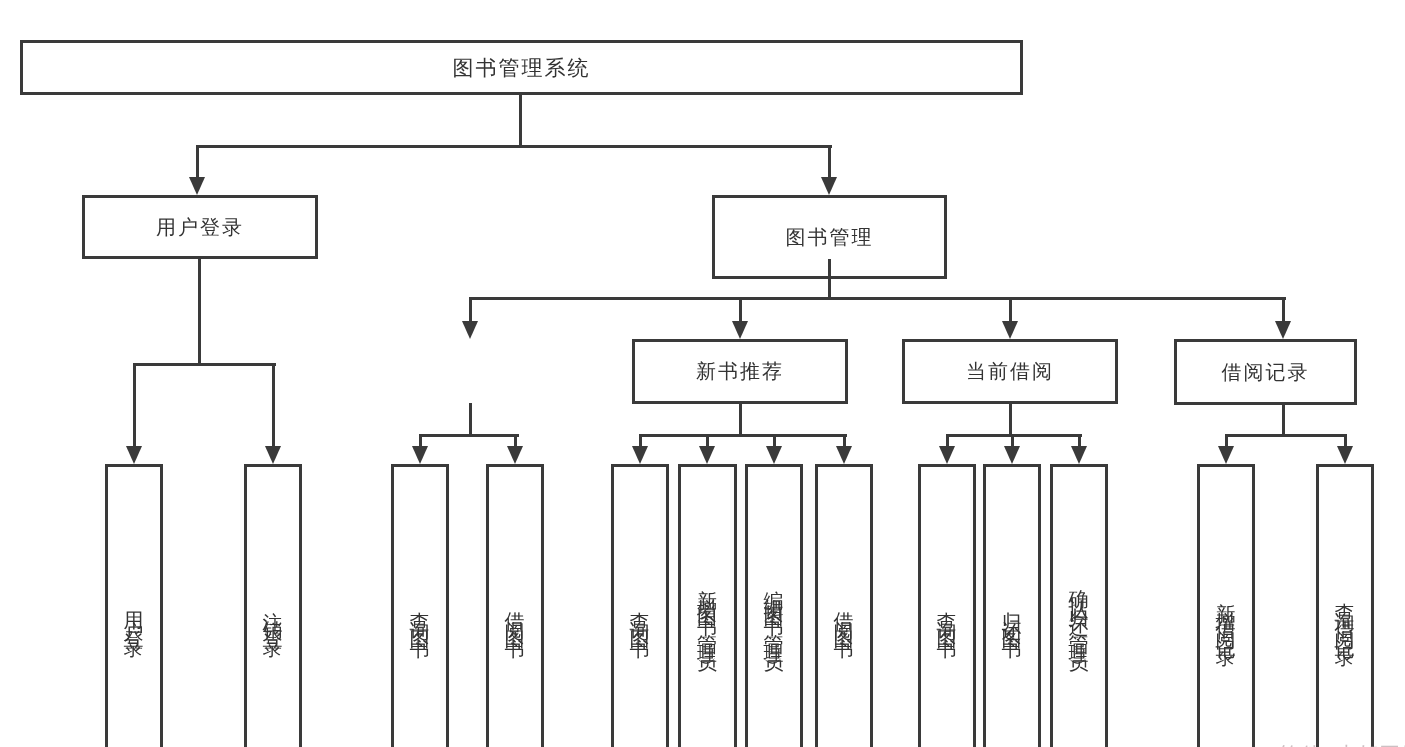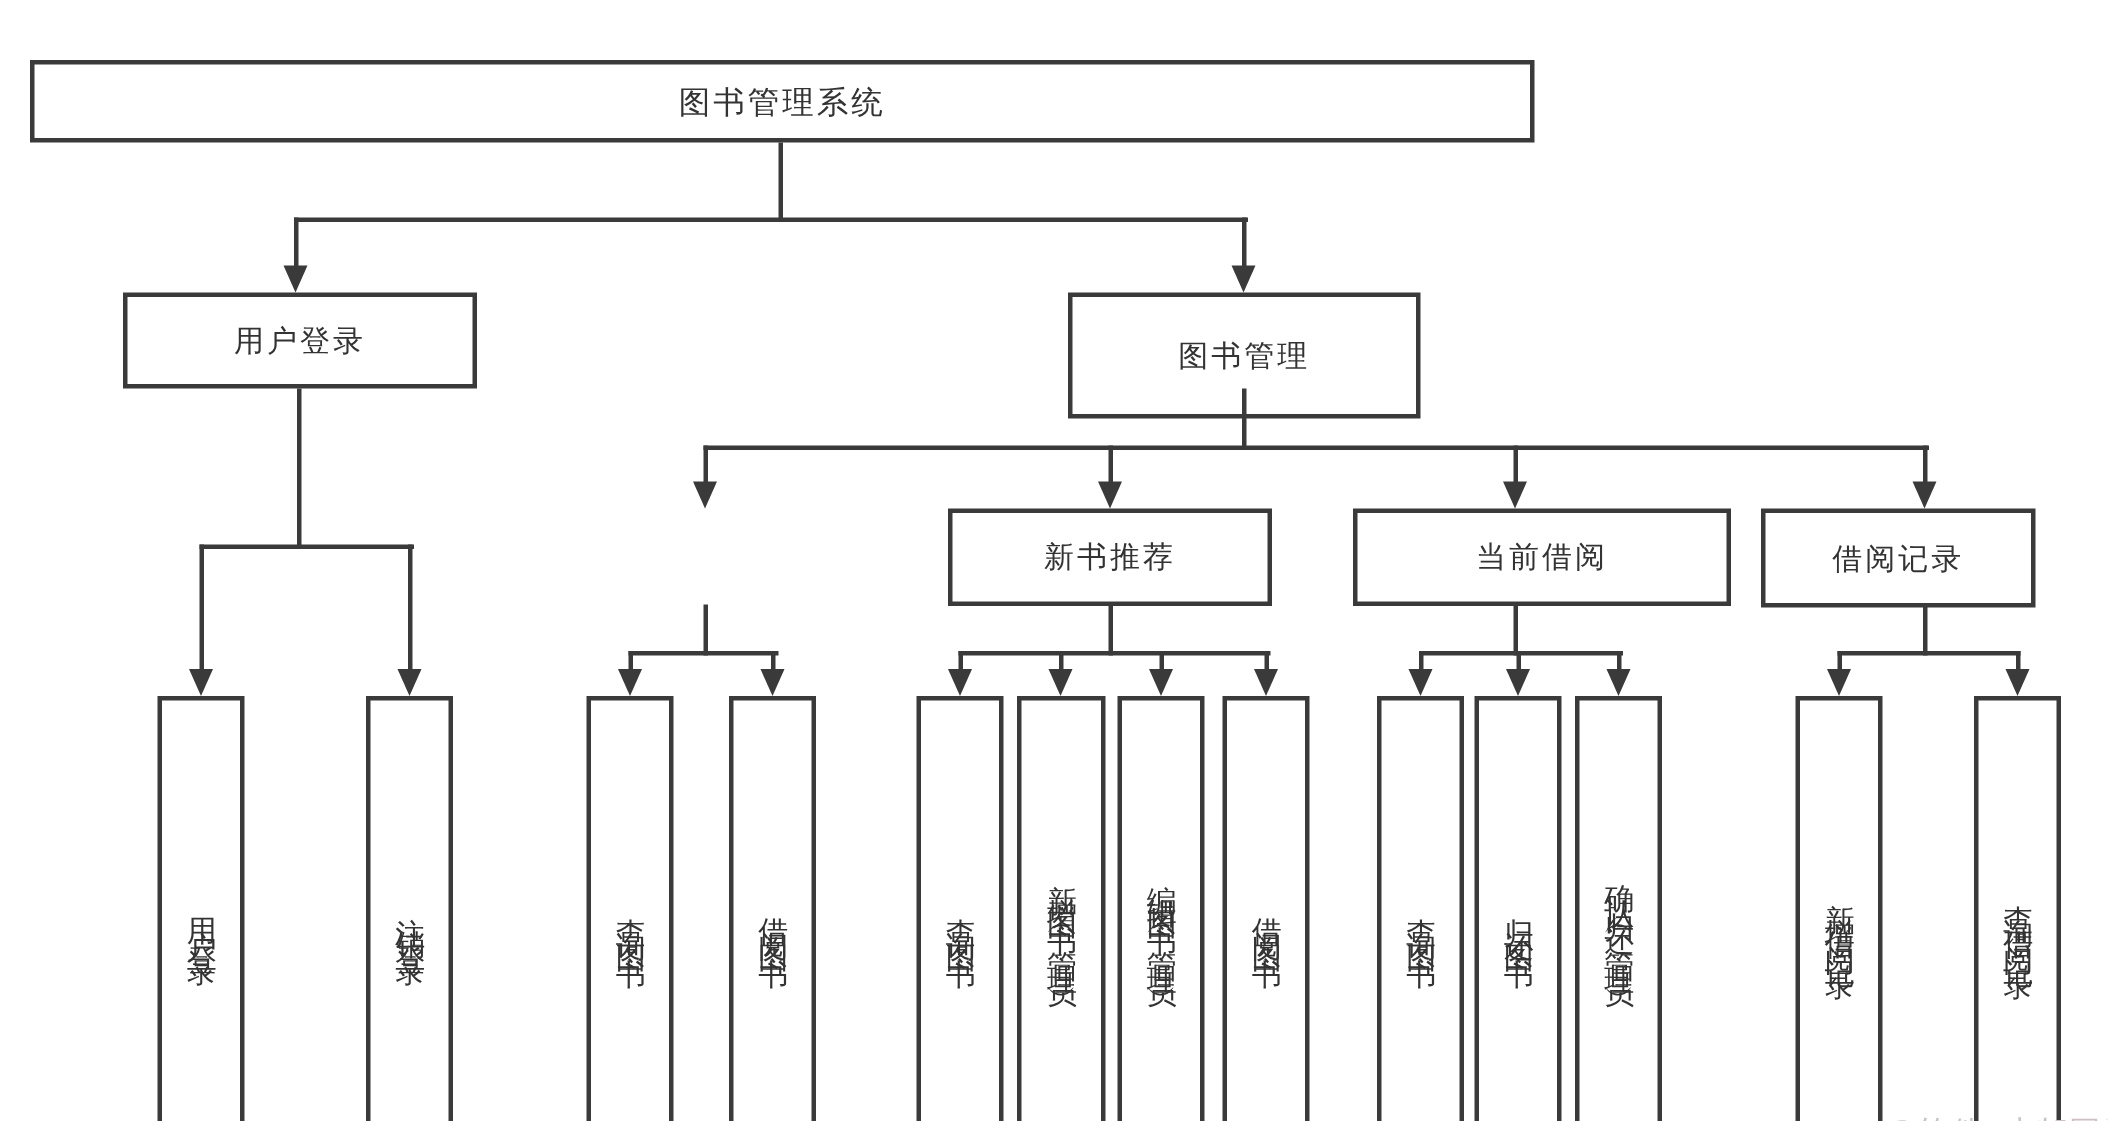--- a/index.html
+++ b/index.html
@@ -69,21 +69,21 @@
 <body>
 
 <div id="stage">
 
   <div class="box h root" style="left:20px; top:13px; width:1003px; height:55px;">图书管理系统</div>
 
   <div class="box h" style="left:82px; top:168px; width:236px; height:64px;">用户登录</div>
   <div class="box h" style="left:712px; top:168px; width:235px; height:84px;">图书管理</div>
 
   <div class="box h" style="left:632px; top:312px; width:216px; height:65px;">新书推荐</div>
-  <div class="box h" style="left:902px; top:312px; width:252px; height:65px;">当前借阅</div>
+  <div class="box h" style="left:902px; top:312px; width:216px; height:65px;">当前借阅</div>
   <div class="box h" style="left:1174px; top:312px; width:183px; height:66px;">借阅记录</div>
 
   <div class="box v" style="left:105px; top:437px; width:58px; height:300px;">用户登录</div>
   <div class="box v" style="left:244px; top:437px; width:58px; height:300px;">注销登录</div>
 
   <div class="box v" style="left:391px; top:437px; width:58px; height:300px;">查询图书</div>
   <div class="box v" style="left:486px; top:437px; width:58px; height:300px;">借阅图书</div>
 
   <div class="box v" style="left:611px; top:437px; width:58px; height:300px;">查询图书</div>
   <div class="box v" style="left:678px; top:437px; width:59px; height:300px;">新增图书（管理员）</div>

